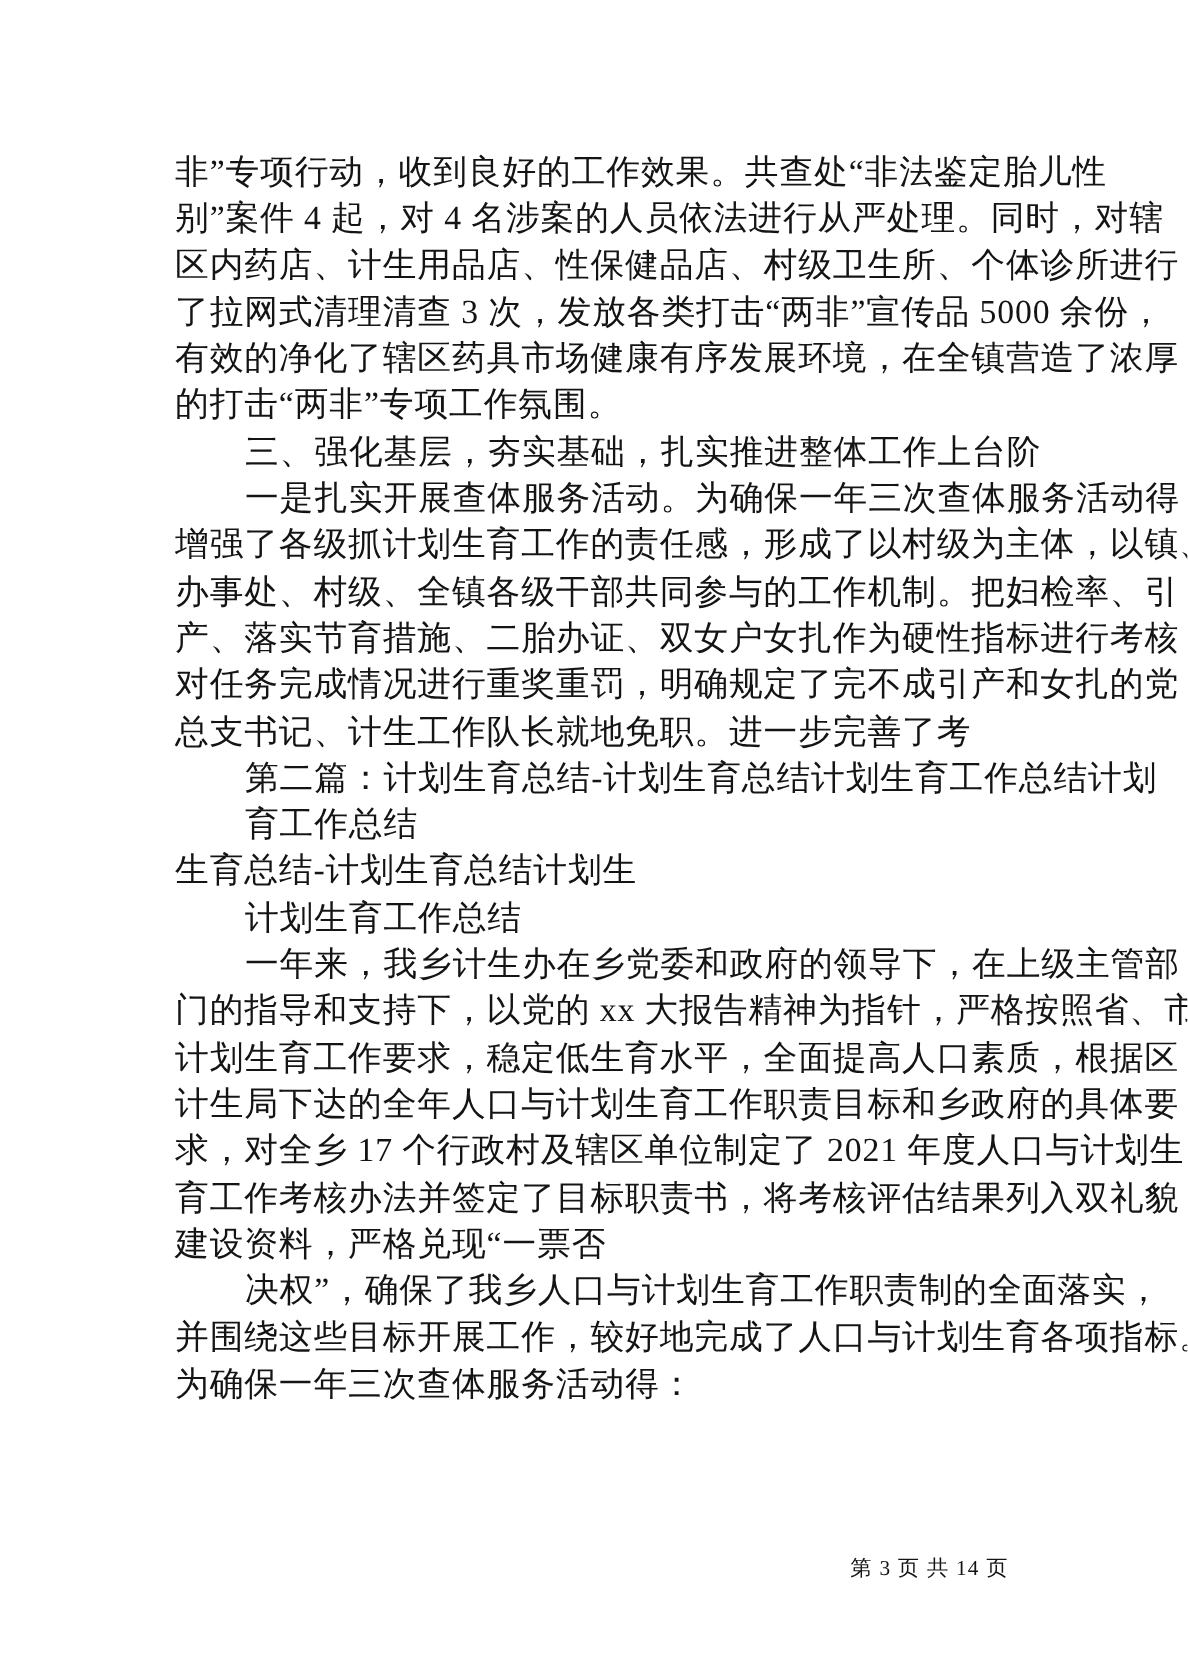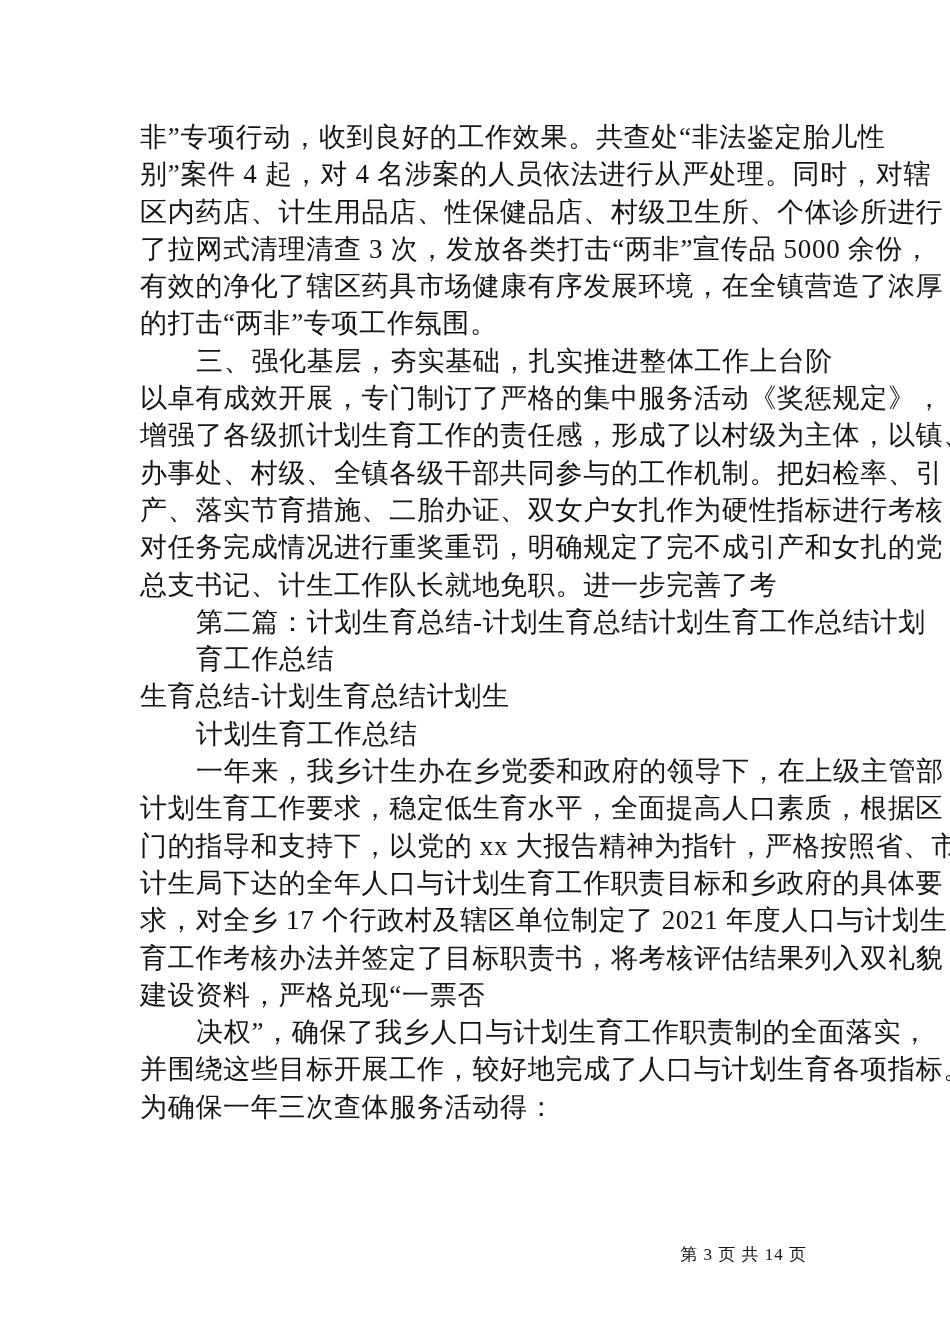--- a/index.html
+++ b/index.html
@@ -49,33 +49,33 @@
 
 <div class="page">
   <div class="doc-body">
       <div class="line">非”专项行动，收到良好的工作效果。共查处“非法鉴定胎儿性</div>
       <div class="line">别”案件 4 起，对 4 名涉案的人员依法进行从严处理。同时，对辖</div>
       <div class="line">区内药店、计生用品店、性保健品店、村级卫生所、个体诊所进行</div>
       <div class="line">了拉网式清理清查 3 次，发放各类打击“两非”宣传品 5000 余份，</div>
       <div class="line">有效的净化了辖区药具市场健康有序发展环境，在全镇营造了浓厚</div>
       <div class="line">的打击“两非”专项工作氛围。</div>
       <div class="line indent">三、强化基层，夯实基础，扎实推进整体工作上台阶</div>
-      <div class="line">以卓有成效开展，专门制订了严格的集中服务活动《奖惩规定》，</div>
+      <div class="line indent">一是扎实开展查体服务活动。为确保一年三次查体服务活动得</div>
       <div class="line">增强了各级抓计划生育工作的责任感，形成了以村级为主体，以镇、</div>
       <div class="line">办事处、村级、全镇各级干部共同参与的工作机制。把妇检率、引</div>
       <div class="line">产、落实节育措施、二胎办证、双女户女扎作为硬性指标进行考核，</div>
       <div class="line">对任务完成情况进行重奖重罚，明确规定了完不成引产和女扎的党</div>
       <div class="line">总支书记、计生工作队长就地免职。进一步完善了考</div>
       <div class="line indent">第二篇：计划生育总结-计划生育总结计划生育工作总结计划</div>
       <div class="line indent">育工作总结</div>
       <div class="line">生育总结-计划生育总结计划生</div>
       <div class="line indent">计划生育工作总结</div>
       <div class="line indent">一年来，我乡计生办在乡党委和政府的领导下，在上级主管部</div>
+      <div class="line">门的指导和支持下，以党的 xx 大报告精神为指针，严格按照省、市</div>
       <div class="line">计划生育工作要求，稳定低生育水平，全面提高人口素质，根据区</div>
-      <div class="line">门的指导和支持下，以党的 xx 大报告精神为指针，严格按照省、市</div>
       <div class="line">计生局下达的全年人口与计划生育工作职责目标和乡政府的具体要</div>
       <div class="line">求，对全乡 17 个行政村及辖区单位制定了 2021 年度人口与计划生</div>
       <div class="line">育工作考核办法并签定了目标职责书，将考核评估结果列入双礼貌</div>
       <div class="line">建设资料，严格兑现“一票否</div>
       <div class="line indent">决权”，确保了我乡人口与计划生育工作职责制的全面落实，</div>
       <div class="line">并围绕这些目标开展工作，较好地完成了人口与计划生育各项指标。</div>
       <div class="line">为确保一年三次查体服务活动得：</div>
     </div>
   <div class="footer">
     <span>第 3 页 共 14 页</span>

